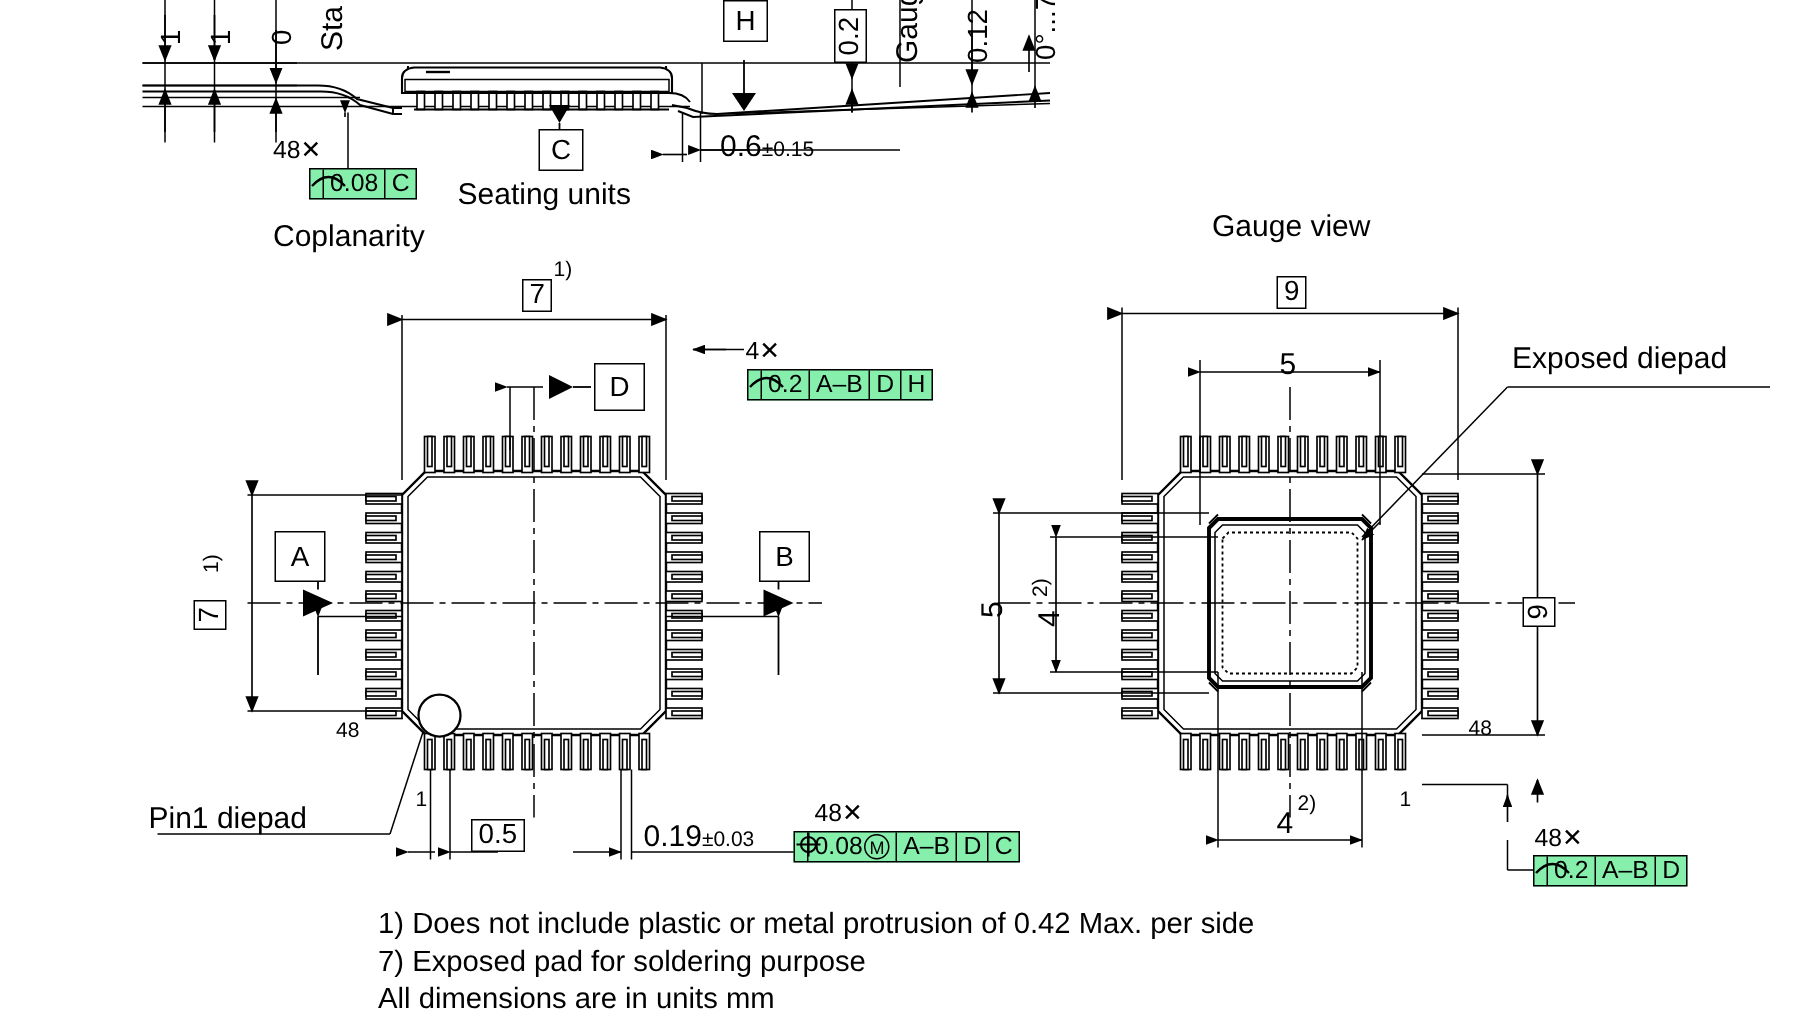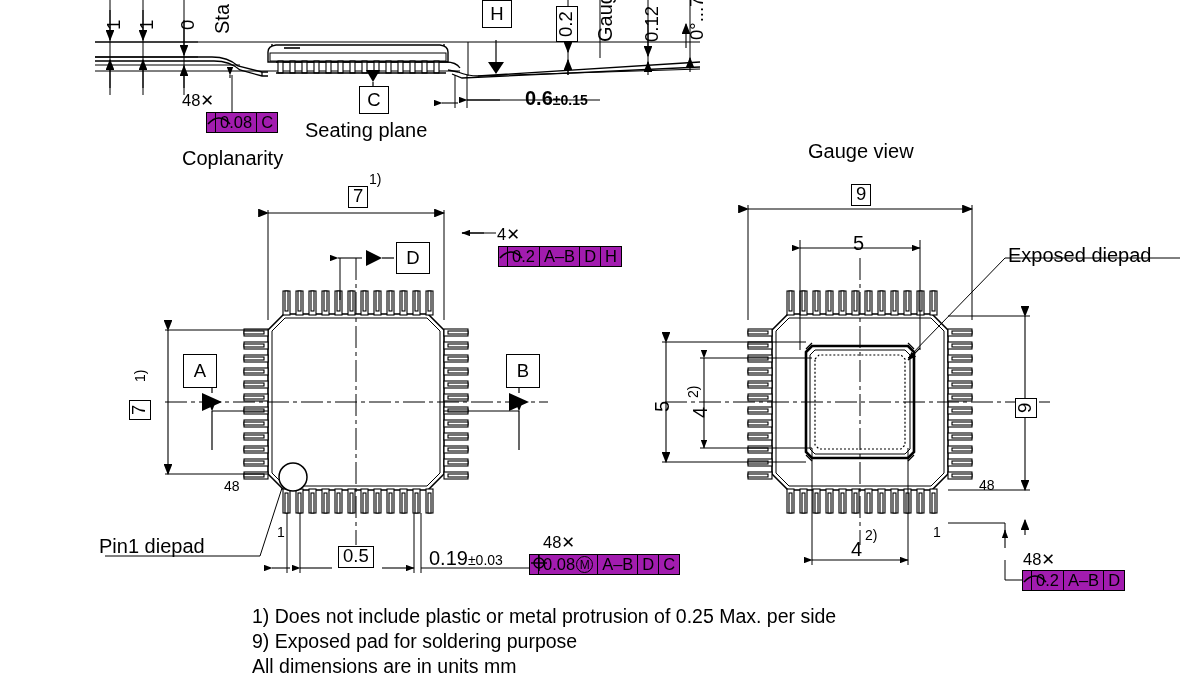--- a/index.html
+++ b/index.html
@@ -8,21 +8,21 @@
   #sheet{position:absolute;left:0;top:0;width:1200px;height:675px;}
   svg{position:absolute;left:0;top:0;}
   .lbl{position:absolute;white-space:nowrap;line-height:1;}
   .t21{font-size:20px;}
   .t19{font-size:18.5px;}
   .t17{font-size:16.5px;}
   .t15{font-size:14px;}
   .rot90{transform:rotate(-90deg);transform-origin:left top;}
   .boxdim{border:1.4px solid #000;padding:0px 4px 1px 4px;background:#fff;
           display:inline-block;}
-  .fcf{display:inline-flex;border:1.4px solid #000;background:#a21caf;align-items:stretch;}
+  .fcf{display:inline-flex;border:1.4px solid #000;background:#86efac;align-items:stretch;}
   .fcf>div{border-right:1.4px solid #000;padding:1px 4px;display:flex;
            align-items:center;justify-content:center;}
   .fcf>div:last-child{border-right:none;}
   .dbox{border:1.4px solid #000;background:#fff;display:inline-block;
         text-align:center;}
   .circM{display:inline-flex;width:15px;height:15px;border:1.3px solid #000;
          border-radius:50%;align-items:center;justify-content:center;
          font-size:12px;margin-left:1px;}
   .notes{position:absolute;left:252px;top:604px;font-size:19.5px;line-height:25px;}
 </style>
@@ -466,25 +466,25 @@
             <path d="M2,12 Q13,0 24,12" fill="none" stroke="#000" stroke-width="1.6"></path>
           </svg>
     </div>
     <div>0.08</div>
     <div>C</div>
   </span>
 </div>
 <div class="lbl t21" style="left:182px;top:148px;">Coplanarity</div>
 
 <div class="lbl dbox t19" style="left:359px;top:86px;width:28px;height:26px;line-height:26px;">C</div>
-<div class="lbl t21" style="left:305px;top:120px;">Seating plane</div>
+<div class="lbl t21" style="left:305px;top:120px;">Seating units</div>
 
 <div class="lbl dbox t19" style="left:482px;top:0px;width:28px;height:26px;line-height:26px;">H</div>
 
-<div class="lbl" style="left:525px;top:88px;font-weight:bold;">
+<div class="lbl" style="left:480px;top:88px;">
   <span class="t21">0.6</span><span class="t15">±0.15</span>
 </div>
 
 <div class="lbl rot90" style="left:556px;top:42px;">
   <span class="boxdim t19">0.2</span>
 </div>
 
 <div class="lbl t21 rot90" style="left:595px;top:42px;">Gauge</div>
 
 <div class="lbl t19 rot90" style="left:643px;top:42px;">0.12</div>
@@ -519,21 +519,21 @@
 </div>
 
 <div class="lbl dbox t19" style="left:183px;top:354px;width:32px;height:32px;line-height:32px;">A</div>
 <div class="lbl dbox t19" style="left:506px;top:354px;width:32px;height:32px;line-height:32px;">B</div>
 
 <div class="lbl t15" style="left:224px;top:479px;">48</div>
 <div class="lbl t15" style="left:277px;top:525px;">1</div>
 
 <div class="lbl t21" style="left:99px;top:536px;">Pin1 diepad</div>
 
-<div class="lbl" style="left:338px;top:546px;">
+<div class="lbl" style="left:314px;top:546px;">
   <span class="boxdim t19">0.5</span>
 </div>
 
 <div class="lbl" style="left:429px;top:548px;">
   <span class="t21">0.19</span><span class="t15">±0.03</span>
 </div>
 
 <div class="lbl t17" style="left:543px;top:534px;">48✕</div>
 <div class="lbl" style="left:529px;top:554px;">
   <span class="fcf t17">
@@ -567,38 +567,38 @@
 <div class="lbl t15 rot90" style="left:686px;top:398px;">2)</div>
 <div class="lbl t21 rot90" style="left:690px;top:418px;">4</div>
 
 <div class="lbl t21" style="left:851px;top:539px;">4</div>
 <div class="lbl t15" style="left:865px;top:528px;">2)</div>
 
 <div class="lbl rot90" style="left:1015px;top:418px;">
   <span class="boxdim t19">9</span>
 </div>
 
-<div class="lbl t21" style="left:1008px;top:229px;margin-top:16px;">Exposed diepad</div>
+<div class="lbl t21" style="left:1008px;top:229px;">Exposed diepad</div>
 
 <div class="lbl t15" style="left:979px;top:478px;">48</div>
 <div class="lbl t15" style="left:933px;top:525px;">1</div>
 
 <div class="lbl t17" style="left:1023px;top:551px;">48✕</div>
 <div class="lbl" style="left:1022px;top:570px;">
   <span class="fcf t17">
     <div>
       <svg width="26" height="13" viewBox="0 0 26 13">
             <path d="M2,12 Q13,0 24,12" fill="none" stroke="#000" stroke-width="1.6"></path>
           </svg>
     </div>
     <div>0.2</div>
     <div>A–B</div>
     <div>D</div>
   </span>
 </div>
 
 <div class="notes">
-  <div>1) Does not include plastic or metal protrusion of 0.25 Max. per side</div>
-  <div>9) Exposed pad for soldering purpose</div>
+  <div>1) Does not include plastic or metal protrusion of 0.42 Max. per side</div>
+  <div>7) Exposed pad for soldering purpose</div>
   <div>All dimensions are in units mm</div>
 </div>
 
 </div>
 
 </body></html>

